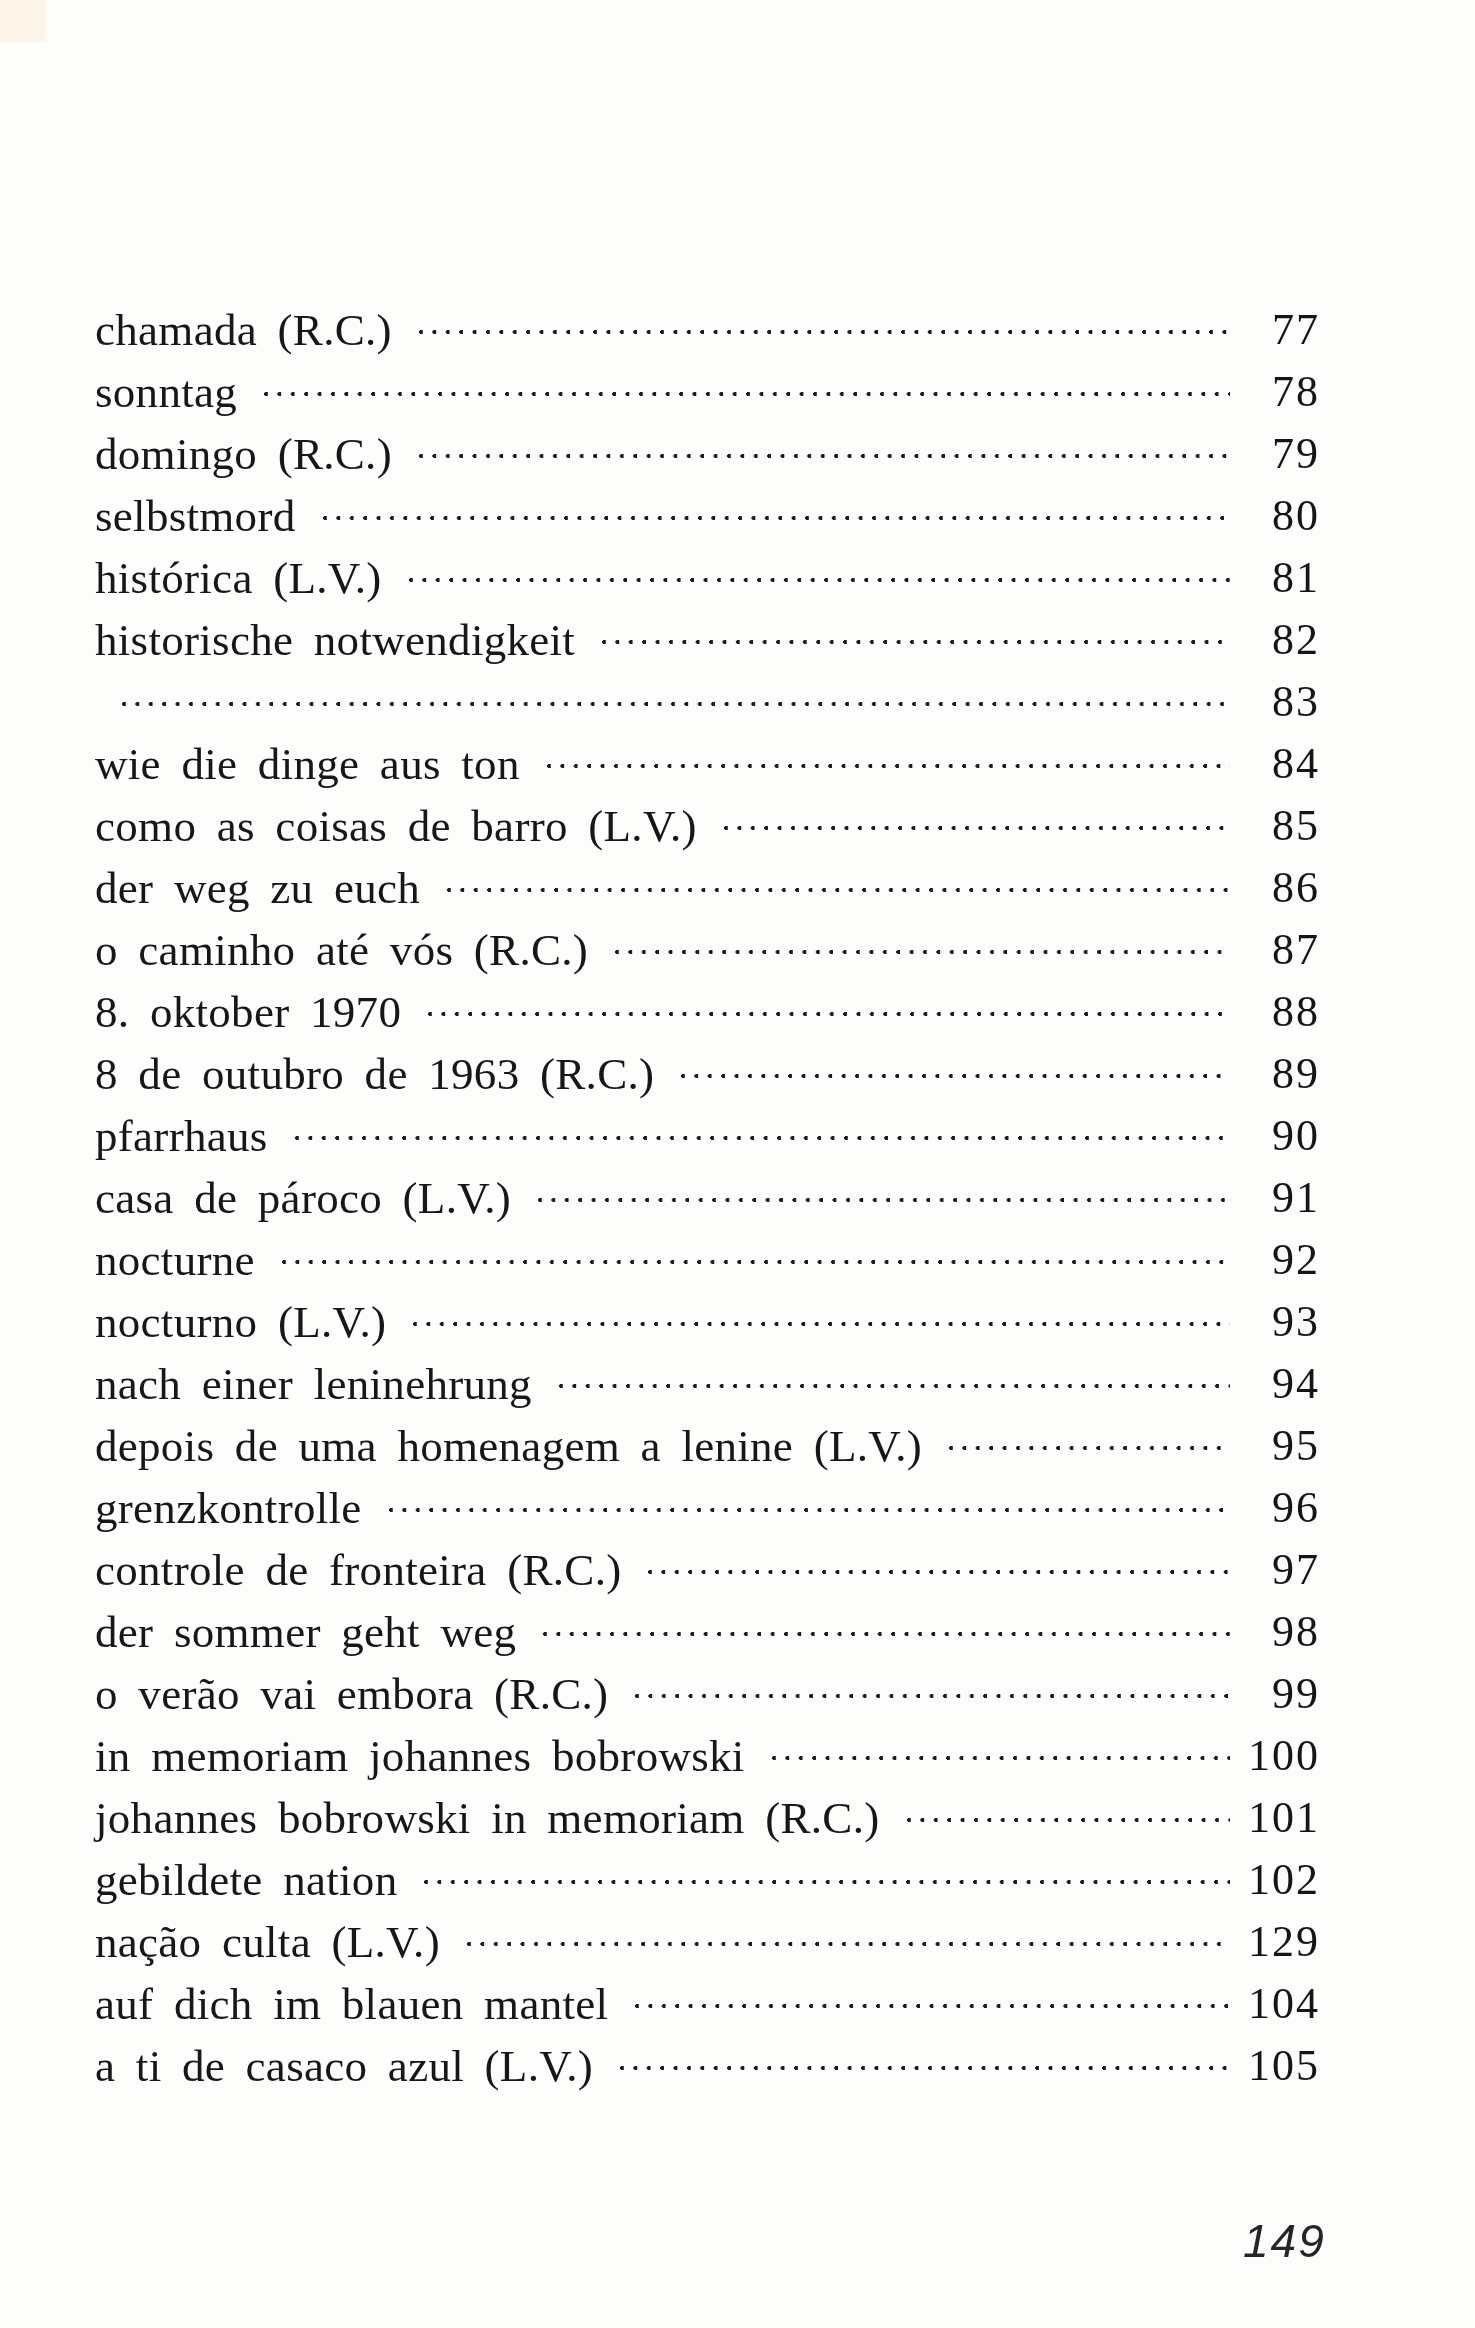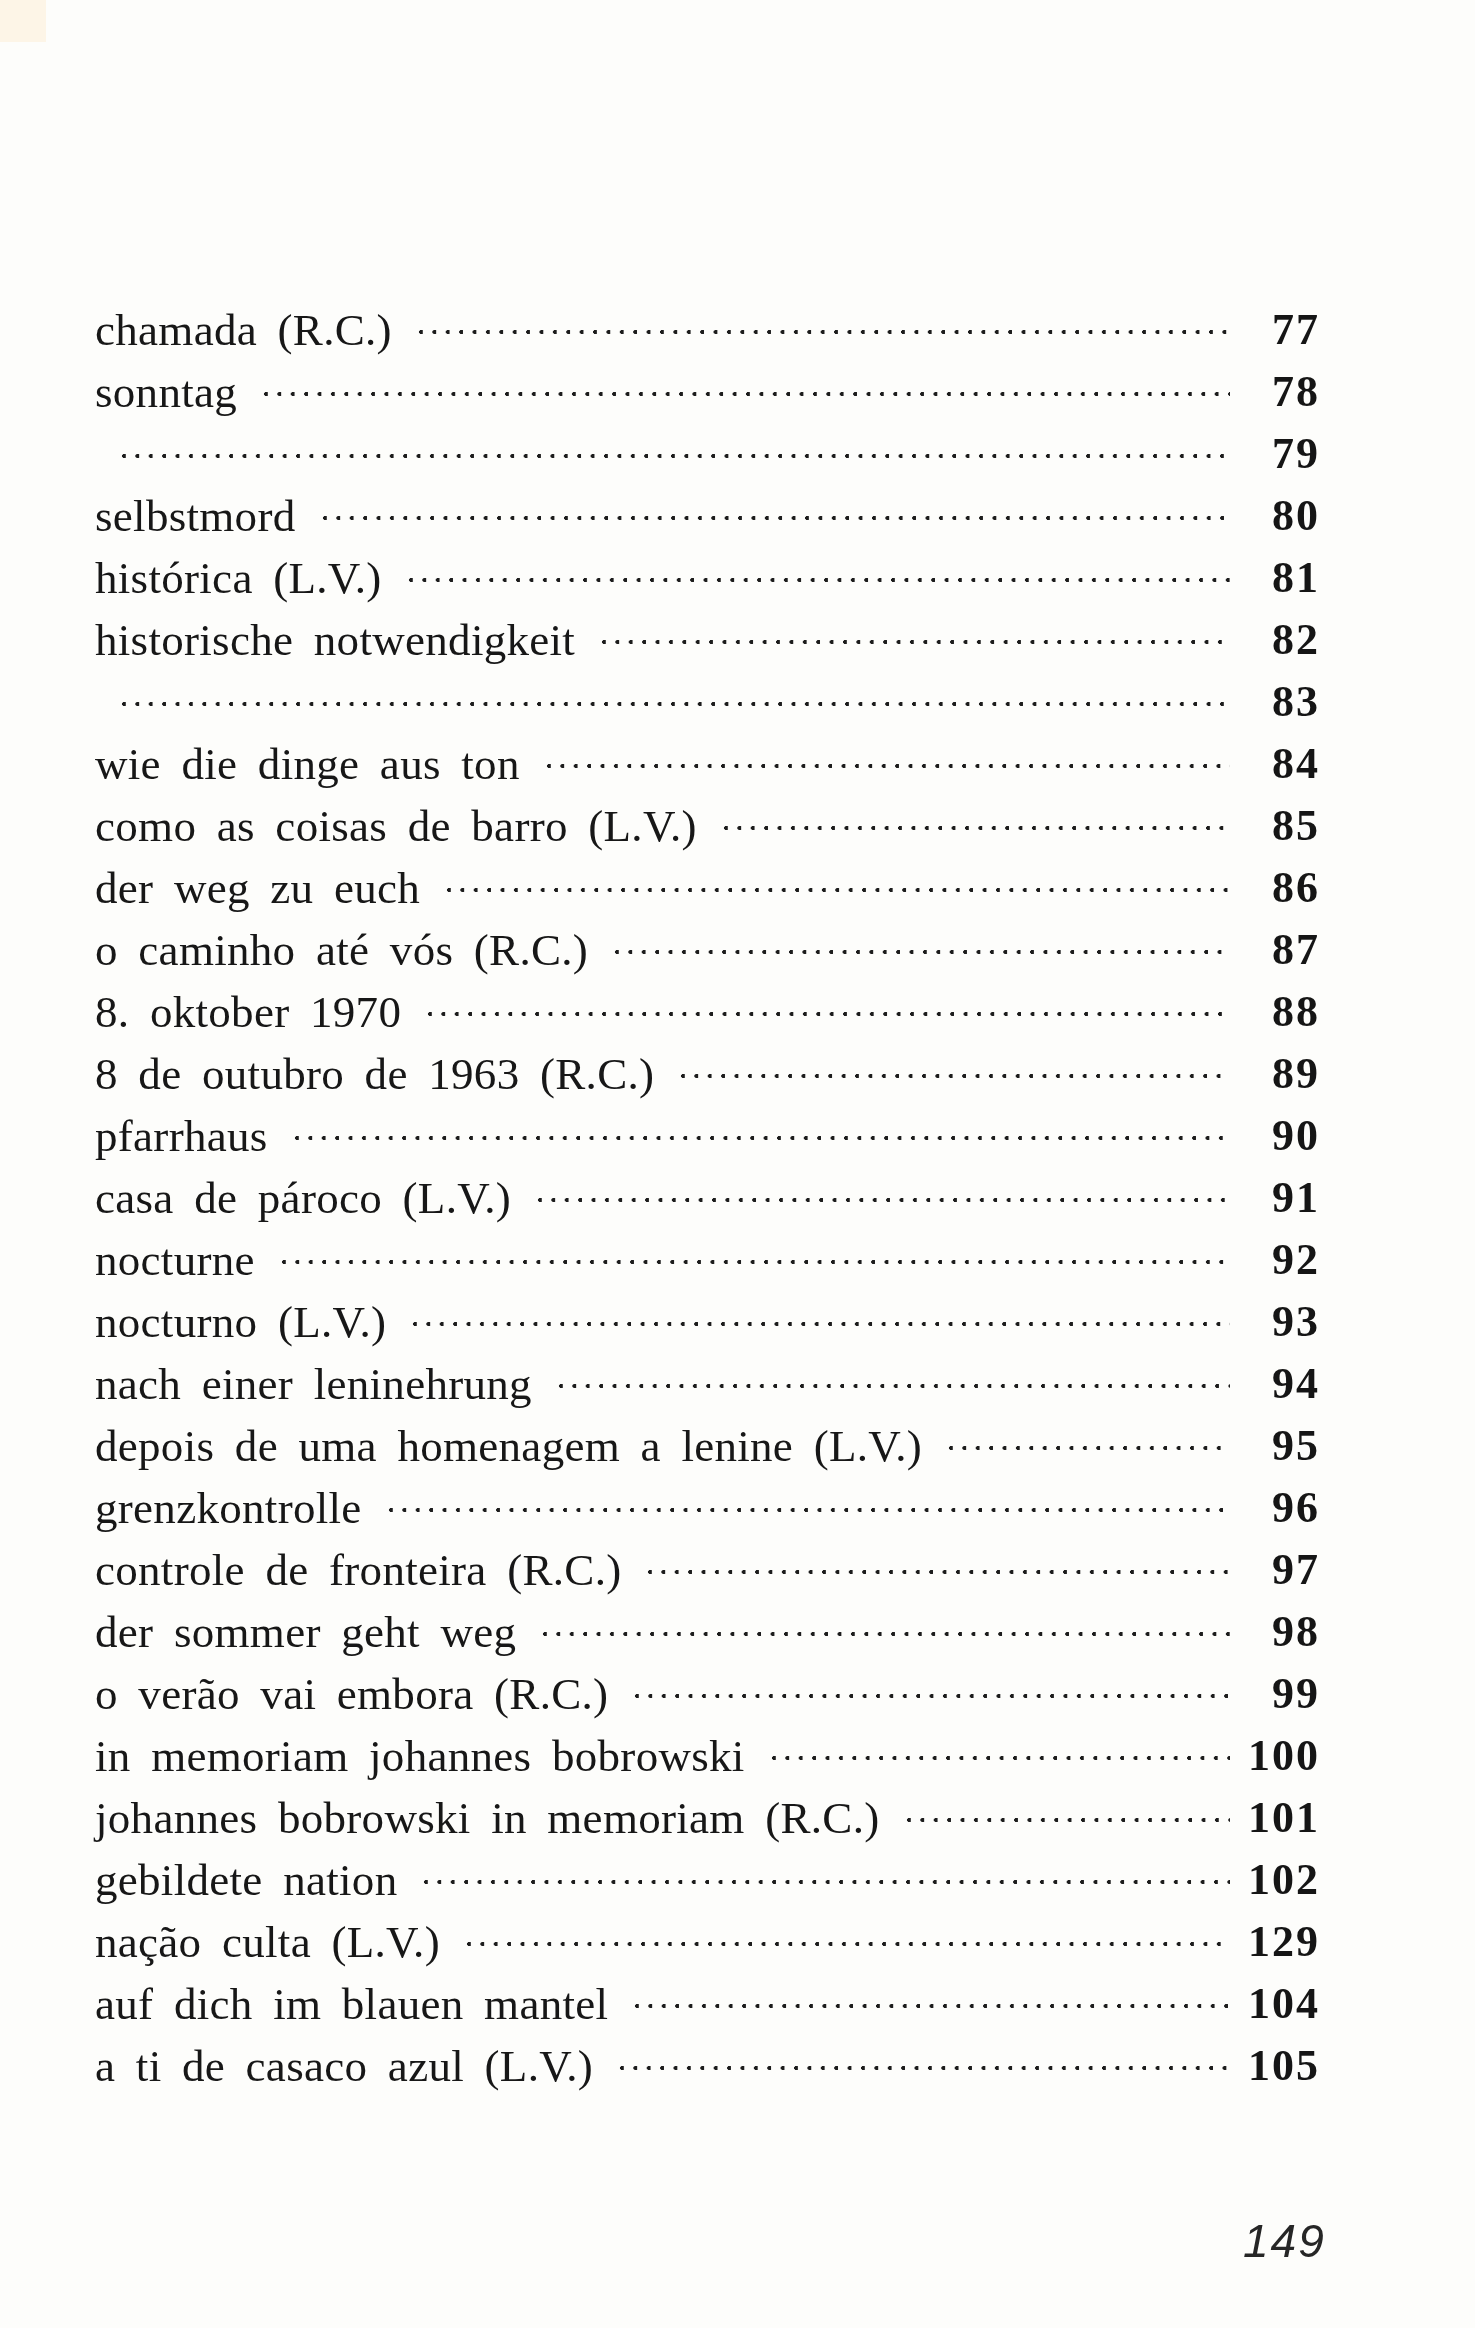--- a/index.html
+++ b/index.html
@@ -50,21 +50,21 @@
     margin: 0 10px 26px 26px;
     background-image: radial-gradient(circle 2.2px at 3px 3px, #1c1c1c 90%, rgba(0,0,0,0) 100%);
     background-size: 13.4px 6px;
     background-repeat: repeat-x;
     background-position: 0 0;
   }
   .toc-page {
     min-width: 80px;
     text-align: right;
     font-size: 44px;
-    font-weight: bold;
+    font-weight: normal;
     line-height: 62px;
     color: #151515;
     letter-spacing: 2px;
     white-space: nowrap;
   }
   .folio {
     position: absolute;
     left: 1243px;
     top: 2218px;
     font-family: "Liberation Sans", sans-serif;
@@ -85,20 +85,21 @@
     <span class="toc-title">chamada (R.C.)</span>
     <span class="leader"></span>
     <span class="toc-page">77</span>
   </div>
   <div class="toc-row">
     <span class="toc-title">sonntag</span>
     <span class="leader"></span>
     <span class="toc-page">78</span>
   </div>
   <div class="toc-row">
+    <span class="toc-title">domingo (R.C.)</span>
     <span class="leader"></span>
     <span class="toc-page">79</span>
   </div>
   <div class="toc-row">
     <span class="toc-title">selbstmord</span>
     <span class="leader"></span>
     <span class="toc-page">80</span>
   </div>
   <div class="toc-row">
     <span class="toc-title">histórica (L.V.)</span>

